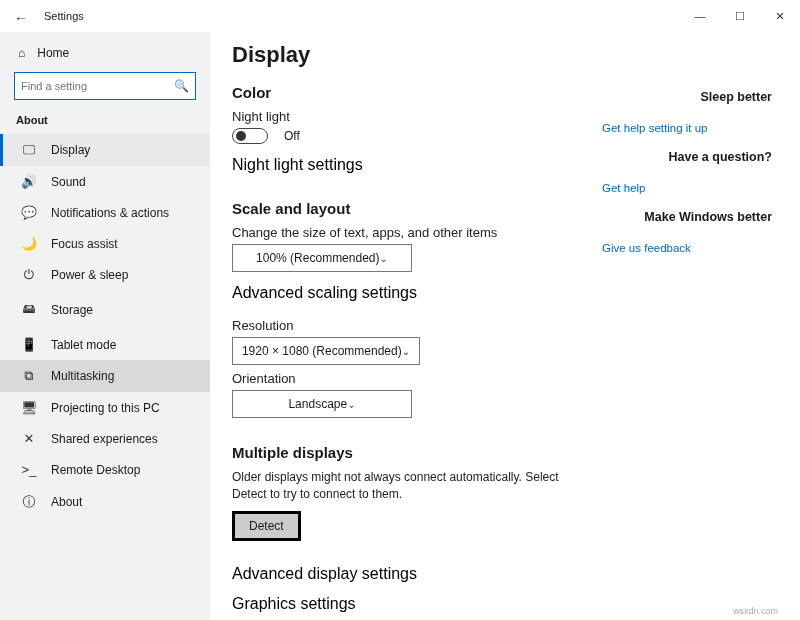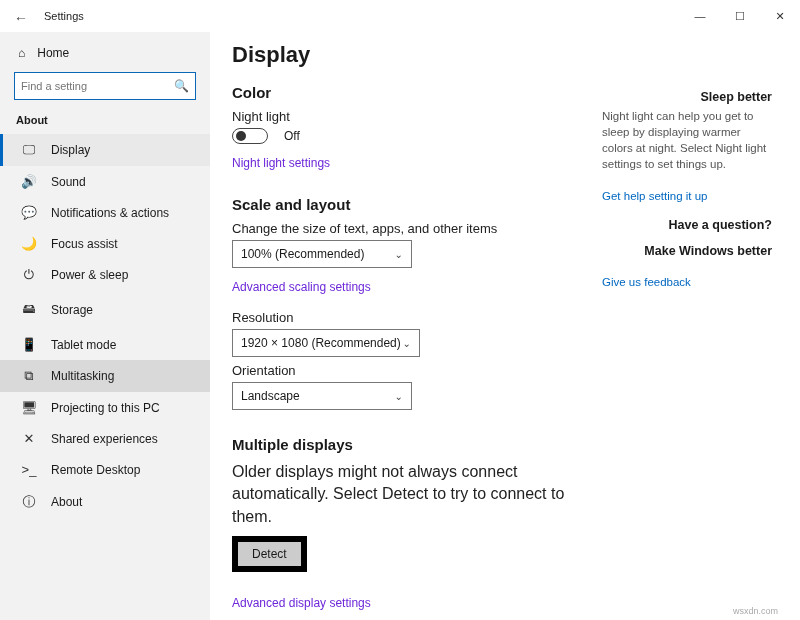--- a/index.html
+++ b/index.html
@@ -19,29 +19,29 @@
   .navitem { display: flex; align-items: center; gap: 14px; padding: 8px 14px 8px 18px; font-size: 12px; cursor: pointer; border-left: 3px solid transparent; }
   .navitem.active { border-left: 3px solid #0067c0; background: #e9e9e9; }
   .navitem.hover { background: #d9d9d9; }
   .navitem .ico { width: 16px; text-align: center; color: #333; font-size: 13px; }
   .main { flex: 1; padding: 10px 0 0 22px; display: flex; }
   .content { width: 370px; }
   .right { width: 170px; padding-top: 36px; font-size: 11.5px; }
   .h1 { font-size: 22px; font-weight: 600; margin-bottom: 16px; }
   .h2 { font-size: 15px; font-weight: 600; margin: 10px 0 8px 0; }
   .lbl { font-size: 13px; color: #222; margin: 6px 0 4px 0; display: block; }
-  .link { color: #6d28d9; font-size: 12px; display: inline-block; margin: 6px 0; cursor: pointer; }
+  .link { color: #000000; font-size: 16px; display: inline-block; margin: 6px 0; cursor: pointer; }
   .toggle { display: flex; align-items: center; gap: 16px; margin: 4px 0 6px 0; }
   .toggle-pill { width: 36px; height: 16px; border: 1px solid #444; border-radius: 10px; position: relative; background: #fff; }
   .toggle-knob { width: 10px; height: 10px; border-radius: 50%; background: #333; position: absolute; top: 2px; left: 3px; }
-  .dropdown { width: 180px; height: 28px; border: 1px solid #777; display: flex; align-items: center; justify-content: space-between; padding: 0 8px; font-size: 12px; margin: 4px 0 6px 0; cursor: pointer; background: #fff; }
+  .dropdown { width: 180px; height: 28px; border: 1px solid #777; display: flex; align-items: center; justify-content: center; padding: 0 8px; font-size: 12px; margin: 4px 0 6px 0; cursor: pointer; background: #fff; }
   .dropdown.wide { width: 188px; }
   .chev { font-size: 10px; color: #444; }
-  .desc { font-size: 16px; color: #222; margin: 4px 0 8px 0; max-width: 340px; line-height: 1.4; }
-  .btn { display: inline-block; background: #ccc; border: 6px solid #000000; padding: 5px 14px; font-size: 12px; cursor: pointer; }
+  .desc { font-size: 12px; color: #222; margin: 4px 0 8px 0; max-width: 340px; line-height: 1.4; }
+  .btn { display: inline-block; background: #ccc; border: 3px solid #000000; padding: 5px 14px; font-size: 12px; cursor: pointer; }
   .right .rh { font-size: 12.5px; font-weight: 600; margin: 12px 0 4px 0; text-align: right; }
   .right .rtext { color: #555; font-size: 11.5px; line-height: 1.4; }
   .right .rlink { color: #0067c0; font-size: 11.5px; display: block; margin: 18px 0 16px 0; cursor: pointer; }
   .watermark { position: absolute; bottom: 4px; right: 22px; font-size: 9px; color: #aaa; }
   .spacer { height: 10px; }
 </style>
 </head>
 <body>
 
 <div class="titlebar">
@@ -157,24 +157,24 @@
       <div class="desc">Older displays might not always connect automatically. Select Detect to try to connect to them.</div>
       <span class="btn">Detect</span>
 
       <div style="height:18px"></div>
       <span class="link">Advanced display settings</span><br>
       <span class="link">Graphics settings</span>
     </div>
 
     <div class="right">
       <div class="rh">Sleep better</div>
-      <div class="rtext">Night light can help you get to sleep by displaying warmer colors at night. Select Night light settings to set things up.</div>
       <span class="rlink">Get help setting it up</span>
 
       <div class="rh">Have a question?</div>
+      <span class="rlink">Get help</span>
 
       <div class="rh">Make Windows better</div>
       <span class="rlink">Give us feedback</span>
     </div>
   </div>
 </div>
 
 <div class="watermark">wsxdn.com</div>
 
 </body></html>

